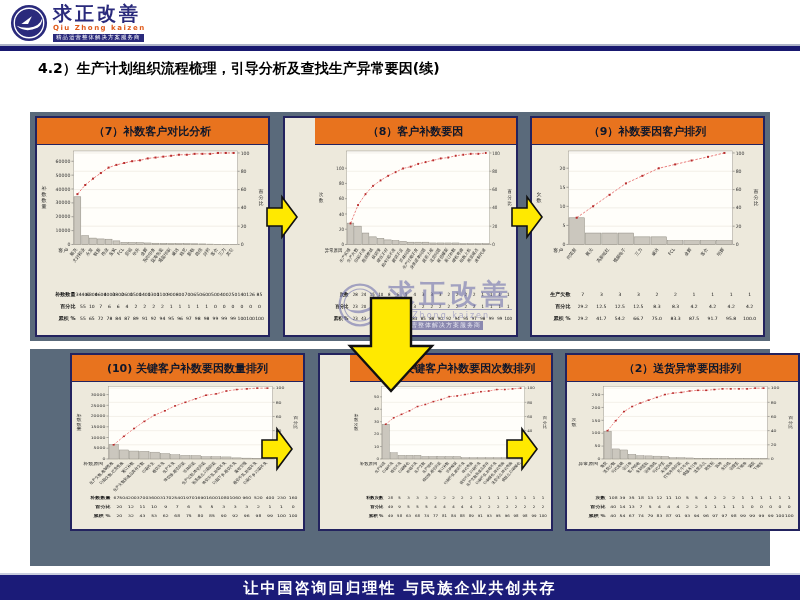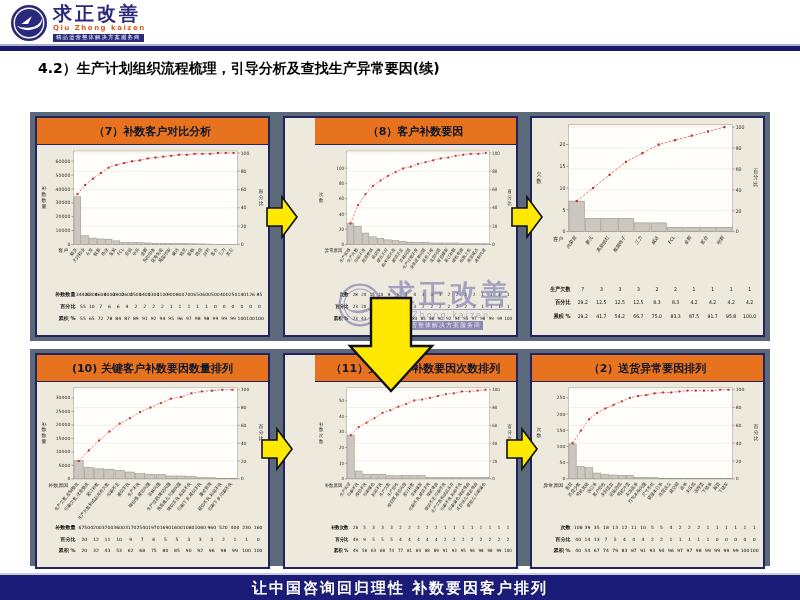--- a/index.html
+++ b/index.html
@@ -25,21 +25,21 @@
   .row2{left:30px;top:349px;width:740px;height:217px;}
   
   .panel{border:2px solid #23235f;background:#ede9dc;box-sizing:border-box;
          display:flex;flex-direction:column;}
   .panel-hd{height:26px;background:#e8731e;color:#0f172a;font-weight:bold;font-size:11px;
             display:flex;align-items:center;justify-content:center;flex:0 0 26px;
             border-bottom:1px solid #23235f;white-space:nowrap;overflow:hidden;}
   .panel-body{flex:1 1 auto;position:relative;}
   .panel-body svg{position:absolute;left:0;top:0;width:100%;height:100%;}
   .r1{top:116px;height:221px;}
-  .r2{top:353px;height:216px;}
+  .r2{top:353px;height:178px;margin-left:35px;}
   .c1{left:35px;width:235px;}
   .c2{left:283px;width:235px;padding-left:30px;}
   .c3{left:530px;width:235px;}
   
   .arrow{pointer-events:none;}
   
   .wm{left:338px;top:272px;width:210px;height:66px;opacity:0.55;display:flex;
       align-items:center;gap:6px;z-index:5;}
   .wm .wm-cn{font-size:27px;font-weight:bold;color:#6668aa;letter-spacing:4px;line-height:1;}
   .wm .wm-sub{font-size:8px;color:#7a7ab8;letter-spacing:2px;border-top:1.5px solid #6668aa;
@@ -411,20 +411,21 @@
         <text x="171.0" y="176" font-size="4.5" text-anchor="middle" fill="#111">95</text>
         <text x="180.7" y="176" font-size="4.5" text-anchor="middle" fill="#111">97</text>
         <text x="190.3" y="176" font-size="4.5" text-anchor="middle" fill="#111">98</text>
         <text x="199.9" y="176" font-size="4.5" text-anchor="middle" fill="#111">99</text>
         <text x="209.6" y="176" font-size="4.5" text-anchor="middle" fill="#111">99</text>
         <text x="219.2" y="176" font-size="4.5" text-anchor="middle" fill="#111">100</text>
       </svg>
     </div>
 </div>
 <div class="abs panel r1 c3">
+  <div class="panel-hd">（9）补数要因客户排列</div>
   <div class="panel-body">
       <svg viewBox="0 0 228 191" preserveAspectRatio="none">
         <rect x="36" y="6" width="162" height="94" fill="#fffefa" stroke="#9a968c" stroke-width="0.5"></rect>
         <line x1="36" y1="100" x2="198" y2="100" stroke="#e2ded2" stroke-width="0.45"></line>
         <line x1="36" y1="81.6" x2="198" y2="81.6" stroke="#e2ded2" stroke-width="0.45"></line>
         <line x1="36" y1="63.199999999999996" x2="198" y2="63.199999999999996" stroke="#e2ded2" stroke-width="0.45"></line>
         <line x1="36" y1="44.800000000000004" x2="198" y2="44.800000000000004" stroke="#e2ded2" stroke-width="0.45"></line>
         <line x1="36" y1="26.39999999999999" x2="198" y2="26.39999999999999" stroke="#e2ded2" stroke-width="0.45"></line>
         <line x1="36" y1="8" x2="198" y2="8" stroke="#e2ded2" stroke-width="0.45"></line>
         <line x1="34" y1="100" x2="36" y2="100" stroke="#555" stroke-width="0.5"></line>
@@ -1020,14 +1021,14 @@
     <path d="M7 23 Q16 31 29 25 Q34 22 34 15 Q31 24 20 25 Q12 25.5 7 23 Z" fill="#6668aa"></path>
   </svg>
   <div style="display:flex;flex-direction:column;">
     <span class="wm-cn">求正改善</span>
     <span class="wm-sub">Qiu Zhong kaizen</span>
     <span class="wm-tag">精品运营整体解决方案服务商</span>
   </div>
 </div>
 
 <div class="abs ftr">
-  <span>让中国咨询回归理性  补数要因客户排列</span>
+  <span>让中国咨询回归理性  与民族企业共创共存</span>
 </div>
 
 </body></html>

